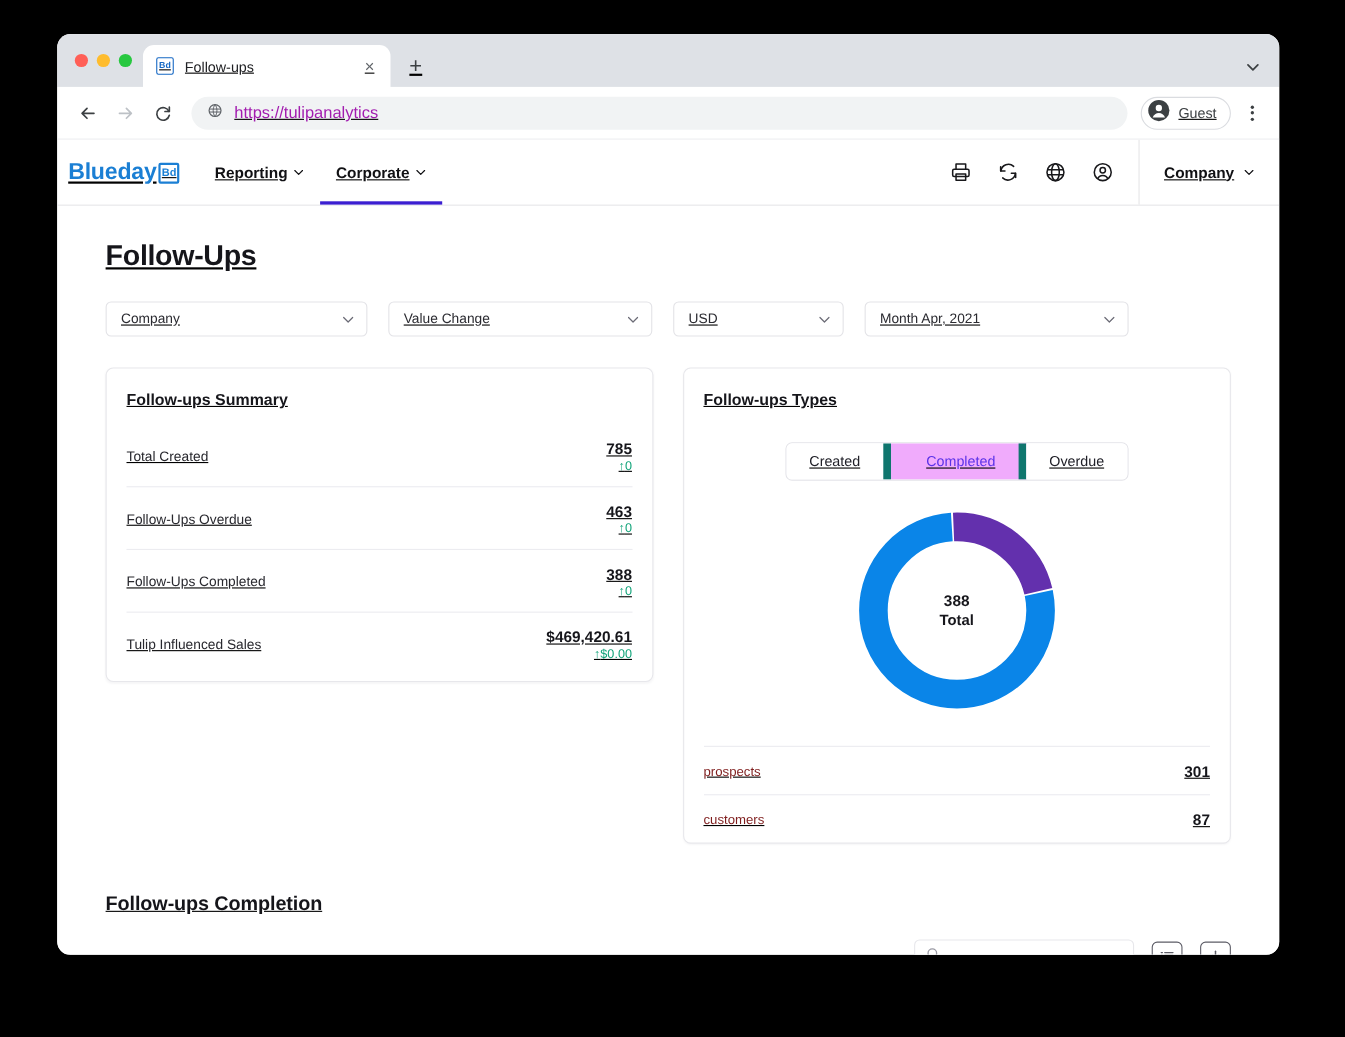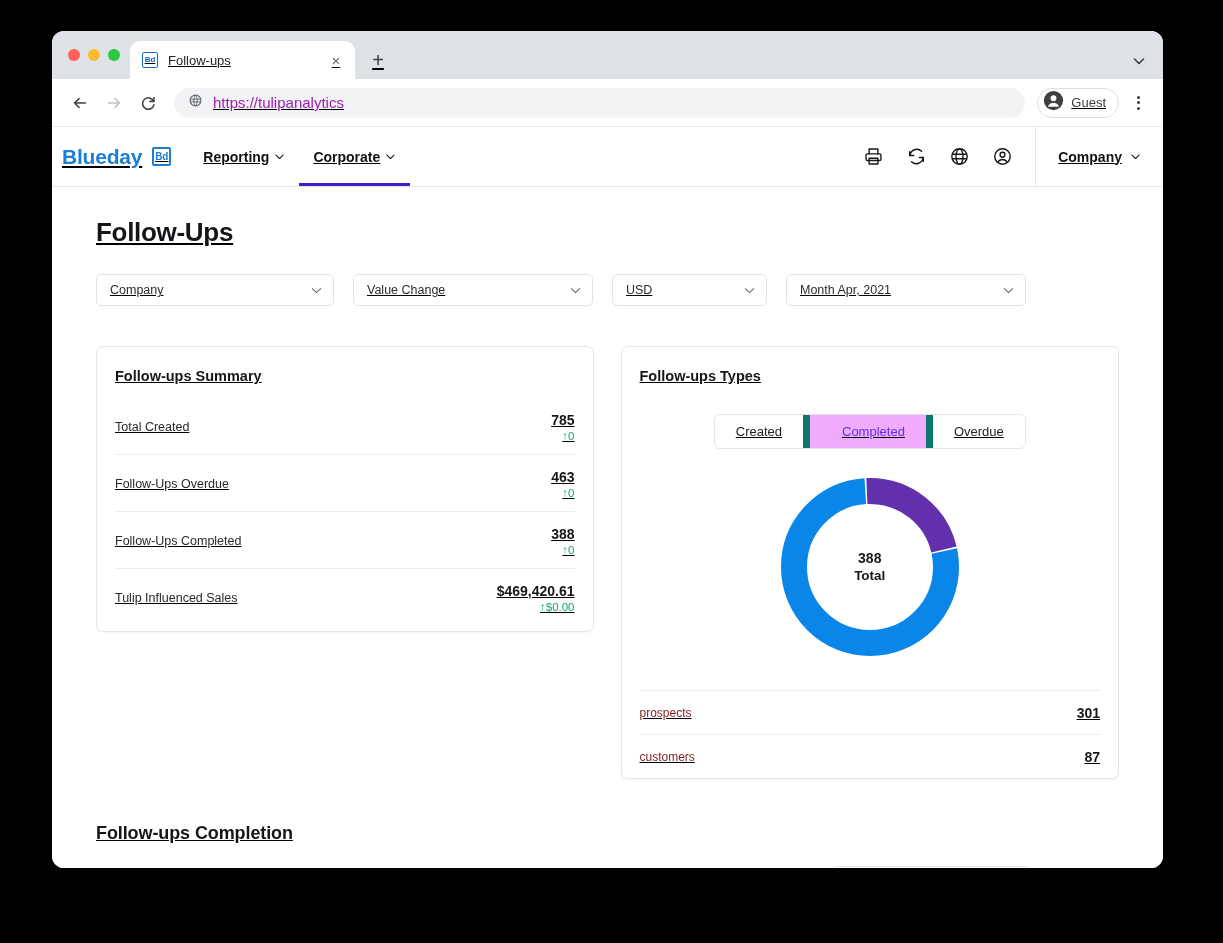--- a/index.html
+++ b/index.html
@@ -114,21 +114,21 @@
   
   .app { flex: 1 1 auto; background: #ffffff; overflow: hidden; position: relative; }
   .appnav {
     height: 60px;
     border-bottom: 1px solid #e6e6e8;
     display: flex; align-items: center;
     padding: 0 0 0 4px;
     position: relative;
   }
   .logo {
-    display: flex; align-items: flex-start; gap: 10px;
+    display: flex; align-items: center; gap: 2px;
     padding: 0 18px 0 6px;
   }
   .logo-word {
     font-size: 21px; font-weight: bold; color: #1b7fd4;
     letter-spacing: -0.2px; line-height: 22px;
   }
   .logo-badge {
     width: 19px; height: 19px; border: 2px solid #1b7fd4; border-radius: 2px;
     color: #1b7fd4; font-size: 10px; font-weight: bold;
     display: flex; align-items: center; justify-content: center;
@@ -165,21 +165,21 @@
     background: #fff; display: flex; align-items: center;
     padding: 0 10px 0 13px; gap: 8px;
     font-size: 12.5px; color: #2b2b31;
   }
   .select .sel-label { flex: 1 1 auto; white-space: nowrap; }
   .select .chev { color: #6b6b76; display: flex; }
   .sel-company { width: 238px; }
   .sel-metric  { width: 240px; }
   .sel-currency{ width: 155px; align-items: center; }
   .sel-period  { width: 240px; }
-  .cards { display: flex; gap: 27px; margin-top: 40px; align-items: flex-start; }
+  .cards { display: flex; gap: 27px; margin-top: 28px; align-items: flex-start; }
   .card {
     background: #fff; border: 1px solid #e7e7eb; border-radius: 7px;
     box-shadow: 0 1px 2px rgba(16,16,40,0.04);
   }
   .card-title {
     font-size: 14.5px; font-weight: bold; color: #16161b;
     padding: 21px 18px 0 18px;
   }
   .card-left { width: 519px; padding-bottom: 5px; }
   .card-right { width: 520px; }

